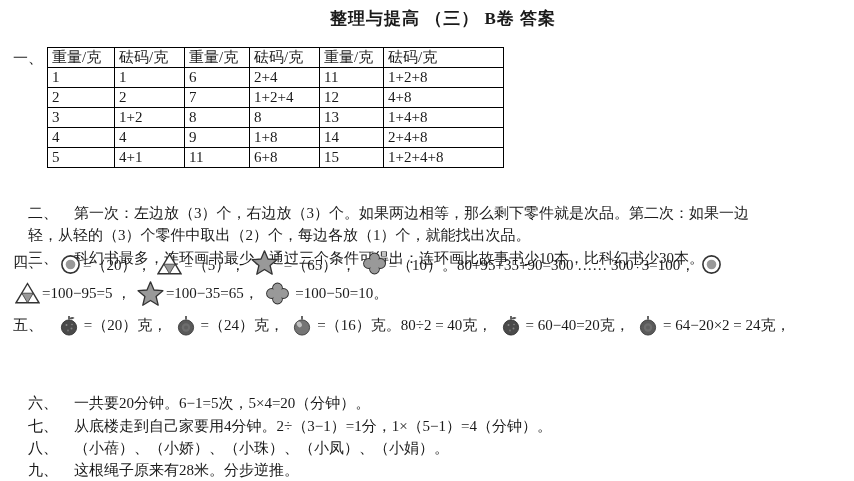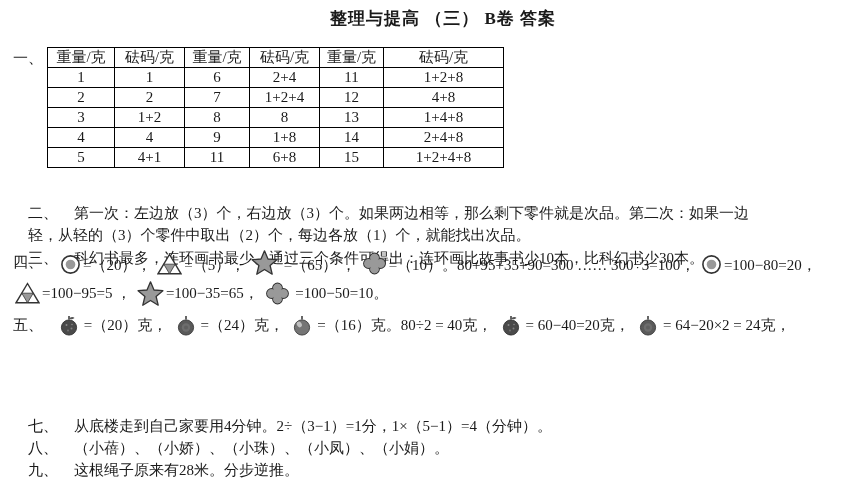--- a/index.html
+++ b/index.html
@@ -34,21 +34,20 @@
     position:absolute;top:47px;left:13px;
     display:flex;align-items:flex-start;
   }
   #row-one .label{margin-top:2px;}
   table[data-name="weights-table"]{
     border-collapse:collapse;
     margin-left:1px;
   }
   table[data-name="weights-table"] td{
     border:1px solid #000;
-    text-align:center;
     height:19px;
     padding:0 4px;
     font-size:15px;
     line-height:19px;
   }
   .icon{display:inline-flex;align-items:center;margin:0 2px;}
   .icon svg{display:block;}
 </style>
 </head>
 <body>
@@ -151,21 +150,21 @@
             <g fill="#999">
               <circle cx="12.5" cy="6" r="4.3"></circle>
               <circle cx="12.5" cy="17" r="4.3"></circle>
               <circle cx="6.5" cy="11.5" r="4.3"></circle>
               <circle cx="18.5" cy="11.5" r="4.3"></circle>
               <circle cx="12.5" cy="11.5" r="5"></circle>
             </g>
           </svg></span><span data-name="answer-text">=（10）。80+95+35+90=300 …… 300÷3=100， </span><span class="icon" data-name="circle-icon"><svg width="21" height="21" viewBox="0 0 21 21">
             <circle cx="10.5" cy="10.5" r="8.6" fill="#fff" stroke="#333" stroke-width="1.6"></circle>
             <circle cx="10.5" cy="10.5" r="4.8" fill="#999"></circle>
-          </svg></span><span data-name="answer-text">=100−80=20，</span></span>
+          </svg></span></span>
   </div>
   <div class="line iconline" style="top:279px" data-name="section-four-line-2">
     <span class="segs" style="display: inline-flex; align-items: center;"><span class="icon" data-name="triangle-icon"><svg width="25" height="22" viewBox="0 0 25 22">
             <polygon points="12.5,1.5 24,20.8 1,20.8" fill="#fff" stroke="#333" stroke-width="1.4"></polygon>
             <polygon points="6.8,11.2 18.2,11.2 12.5,20.8" fill="#999" stroke="#333" stroke-width="0.8"></polygon>
           </svg></span><span data-name="answer-text">=100−95=5 ， </span><span class="icon" data-name="star-icon"><svg width="27" height="25" viewBox="0 0 27 25">
             <polygon points="13.5,0.8 17,9 25.9,9.7 19.1,15.5 21.2,24.2 13.5,19.5 5.8,24.2 7.9,15.5 1.1,9.7 10,9" fill="#999" stroke="#333" stroke-width="1.3" stroke-linejoin="round"></polygon>
           </svg></span><span data-name="answer-text">=100−35=65， </span><span class="icon" data-name="flower-icon"><svg width="25" height="23" viewBox="0 0 25 23">
             <g stroke="#333" stroke-width="1.2" fill="#999">
               <circle cx="12.5" cy="6" r="4.8"></circle>
@@ -210,20 +209,23 @@
             <circle cx="8" cy="15.5" r="0.9" fill="#777"></circle>
             <circle cx="12" cy="9.5" r="0.8" fill="#888"></circle>
           </svg></span><span data-name="answer-text"> = 60−40=20克，  </span><span class="icon" data-name="fruit-medium-icon"><svg width="18" height="21" viewBox="0 0 18 21">
             <path d="M9 1 L9 4.5" stroke="#333" stroke-width="1.5"></path>
             <circle cx="9" cy="12.5" r="7.6" fill="#5a5a5a" stroke="#2a2a2a" stroke-width="0.8"></circle>
             <circle cx="9" cy="12.5" r="4.2" fill="#6d6d6d"></circle>
             <circle cx="9" cy="12.5" r="2" fill="#5f5f5f"></circle>
           </svg></span><span data-name="answer-text"> = 64−20×2 = 24克，</span></span>
   </div>
 
+  <div class="line" style="top:373px" data-name="section-six">
+    <span class="label gap" data-name="section-six-label">六、</span><span data-name="section-six-text">一共要20分钟。6−1=5次，5×4=20（分钟）。</span>
+  </div>
 
   <div class="line" style="top:396px" data-name="section-seven">
     <span class="label gap" data-name="section-seven-label">七、</span><span data-name="section-seven-text">从底楼走到自己家要用4分钟。2÷（3−1）=1分，1×（5−1）=4（分钟）。</span>
   </div>
 
   <div class="line" style="top:418px" data-name="section-eight">
     <span class="label gap" data-name="section-eight-label">八、</span><span data-name="section-eight-text">（小蓓）、（小娇）、（小珠）、（小凤）、（小娟）。</span>
   </div>
 
   <div class="line" style="top:440px" data-name="section-nine">

